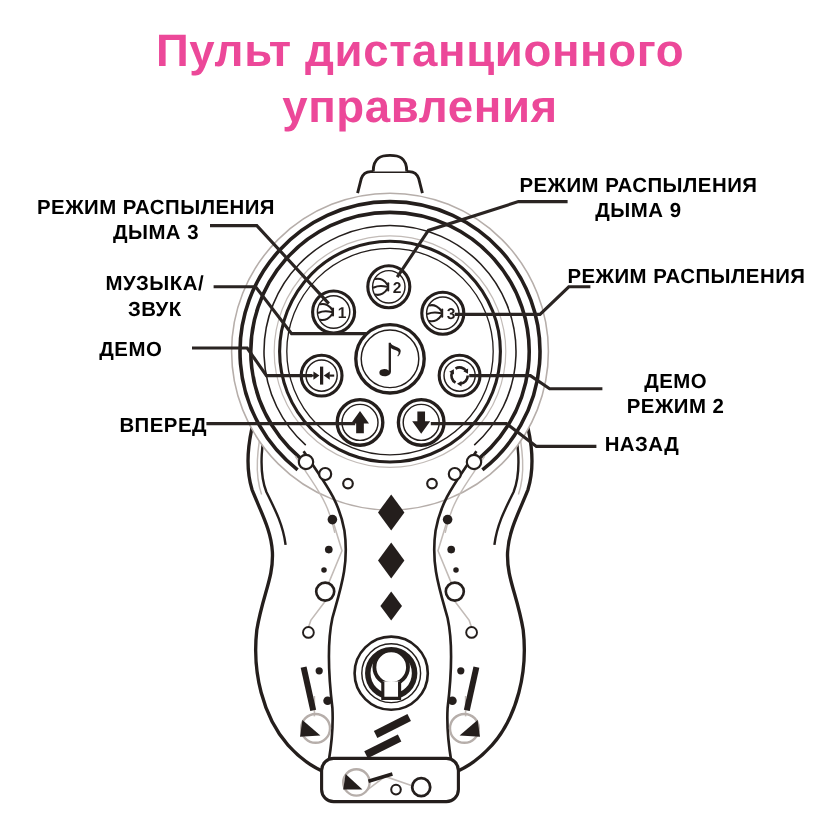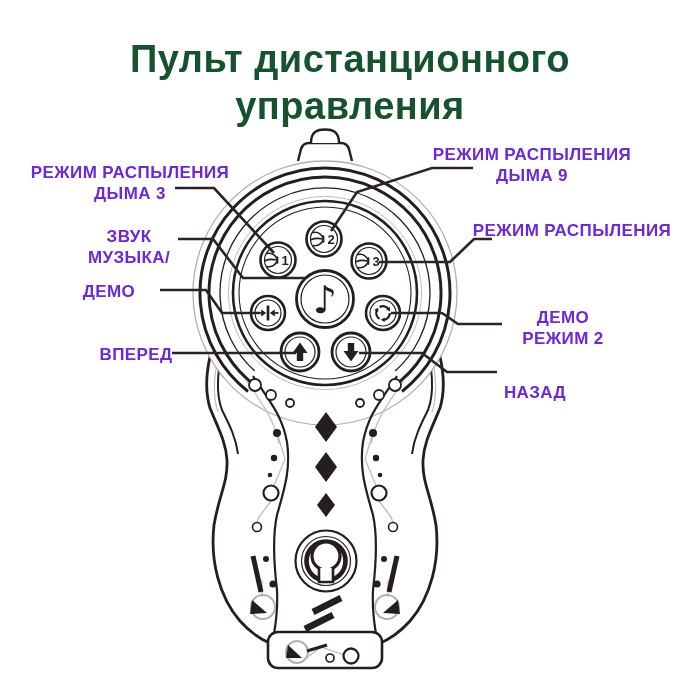--- a/index.html
+++ b/index.html
@@ -1,30 +1,30 @@
 <!DOCTYPE html>
 <html><head>
 <meta charset="utf-8">
 <style>
   html,body{margin:0;padding:0;background:#ffffff;}
   #stage{position:relative;width:700px;height:700px;background:#ffffff;overflow:hidden;
          font-family:"Liberation Sans","DejaVu Sans",sans-serif;color:#272120;}
   #art{position:absolute;left:0;top:0;}
-  .title{position:absolute;left:0;top:36px;width:700px;text-align:center;
-         font-size:38px;font-weight:bold;line-height:47px;color:#14532d;letter-spacing:0.5px;}
+  .title{position:absolute;left:0;top:20px;width:700px;text-align:center;
+         font-size:38px;font-weight:bold;line-height:47px;color:#ec4899;letter-spacing:0.5px;}
   .callout-label{position:absolute;text-align:center;font-weight:bold;font-size:17px;
-         line-height:21px;letter-spacing:0.4px;color:#6d28d9;white-space:nowrap;}
+         line-height:21px;letter-spacing:0.4px;color:#000000;white-space:nowrap;}
   .lab-smoke1{left:20px;top:162px;width:220px;}
   .lab-music {left:49px;top:226px;width:160px;}
   .lab-demo1 {left:29px;top:281px;width:160px;}
   .lab-fwd   {left:56px;top:344px;width:160px;}
   .lab-smoke2{left:422px;top:144px;width:220px;}
   .lab-smoke3{left:462px;top:220px;width:220px;}
   .lab-demo2 {left:483px;top:307px;width:160px;}
-  .lab-back  {left:455px;top:382px;width:160px;}
+  .lab-back  {left:455px;top:360px;width:160px;}
   svg text{font-family:"Liberation Sans","DejaVu Sans",sans-serif;}
   .digit{font-size:13px;font-weight:bold;fill:#241e1c;}
   .note{font-size:38px;fill:#241e1c;font-family:"DejaVu Sans",sans-serif;}
 </style>
 </head>
 <body>
 
 <div id="stage">
 
   <svg id="art" width="700" height="700" viewBox="0 0 700 700">
@@ -247,22 +247,22 @@
     <div>Пульт дистанционного</div>
     <div>управления</div>
   </div>
 
   <div class="callout-label lab-smoke1">
     <div>РЕЖИМ РАСПЫЛЕНИЯ</div>
     <div>ДЫМА 3</div>
   </div>
 
   <div class="callout-label lab-music">
+    <div>МУЗЫКА/</div>
     <div>ЗВУК</div>
-    <div>МУЗЫКА/</div>
   </div>
 
   <div class="callout-label lab-demo1">
     <div>ДЕМО</div>
   </div>
 
   <div class="callout-label lab-fwd">
     <div>ВПЕРЕД</div>
   </div>
 

